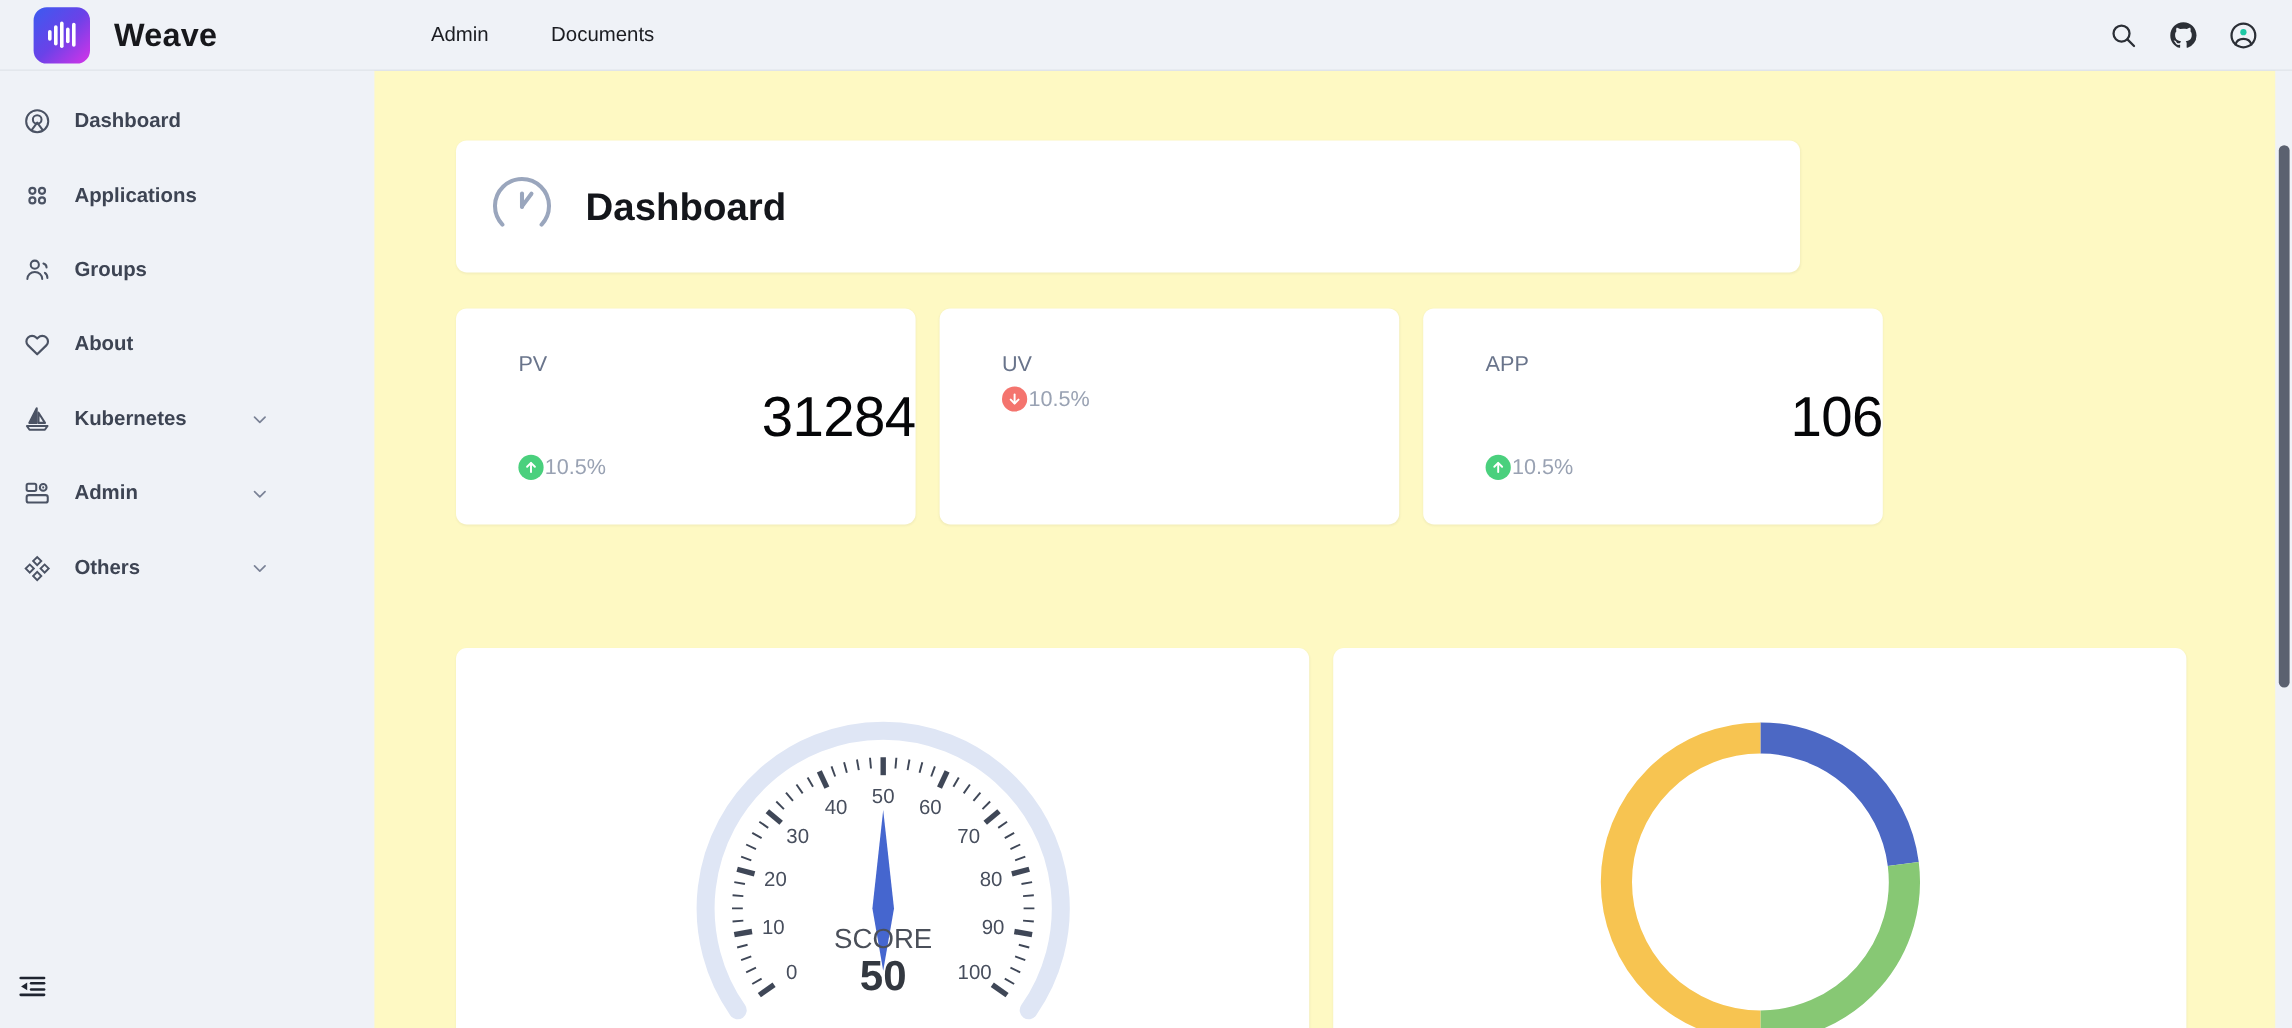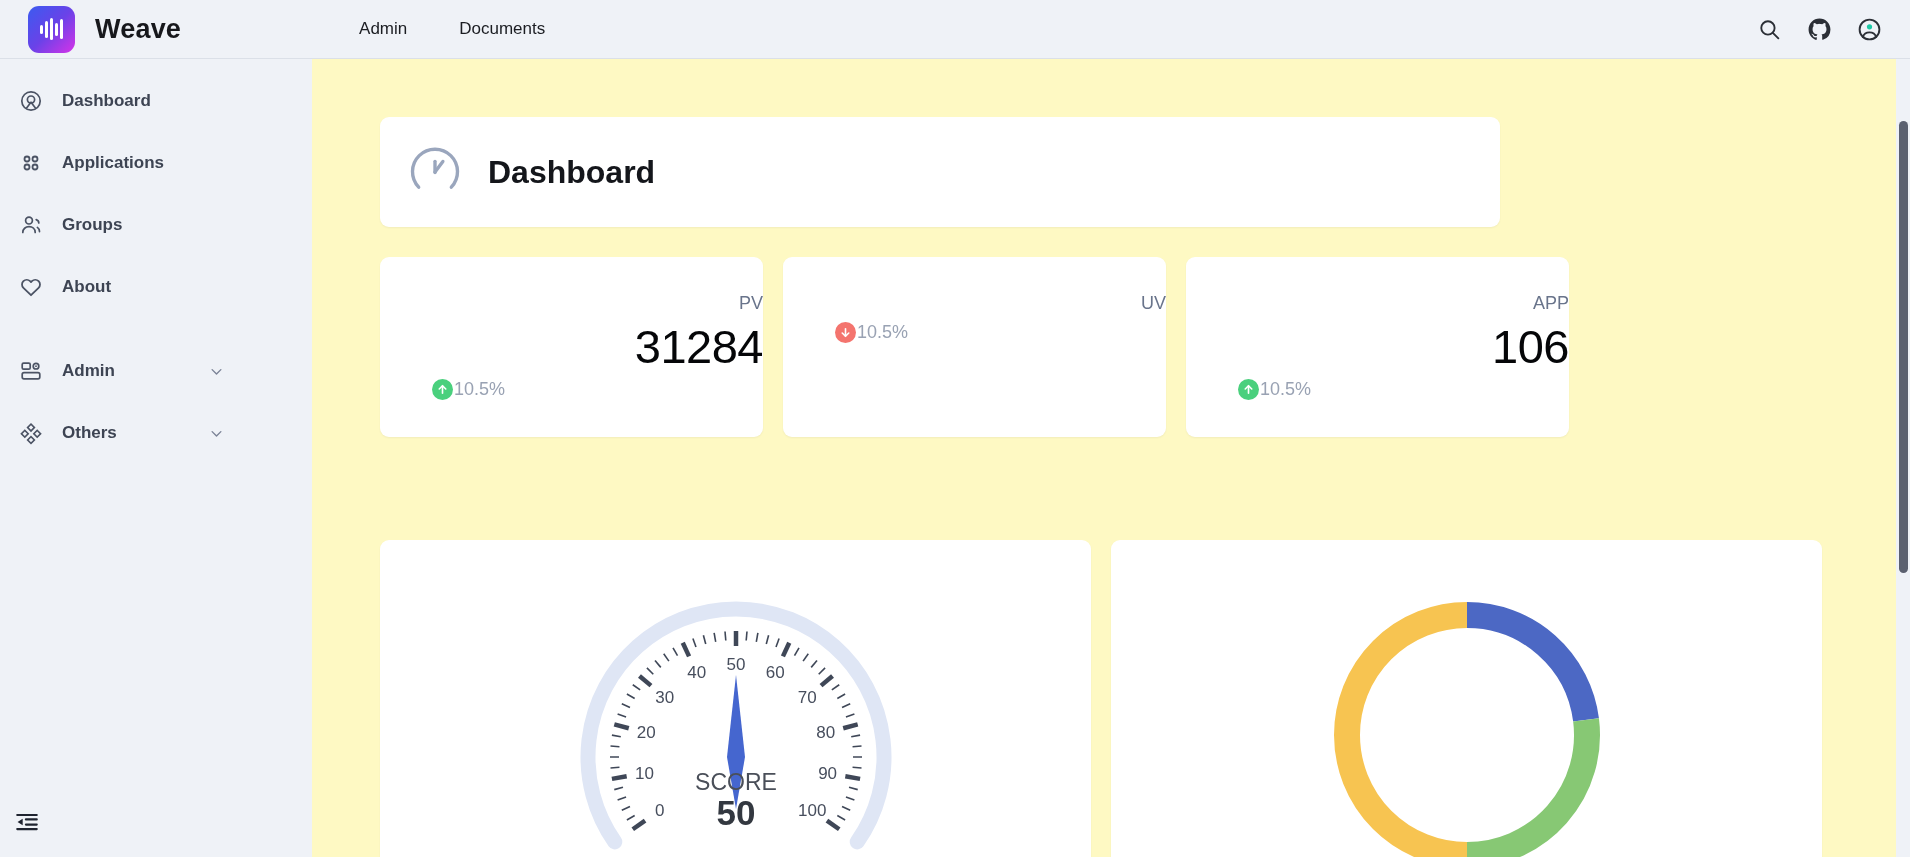--- a/index.html
+++ b/index.html
@@ -92,21 +92,21 @@
   }
   .page-head .gauge-ico {
     margin-left: 28px; width: 54px; height: 54px; color: #9aa6bd;
   }
   .page-head .page-title {
     margin-left: 26px; font-size: 32px; font-weight: 700; color: #14161b;
   }
 
   .stats { position: absolute; left: 68px; top: 198px; display: flex; gap: 20px; }
   .stat-card { width: 383px; height: 180px; padding: 36px 0 0 52px; }
-  .stat-label { font-size: 18px; color: #69748b; font-weight: 400; text-align: right; }
+  .stat-label { font-size: 18px; color: #69748b; font-weight: 400; }
   .stat-value {
     font-size: 47px; color: #050608; font-weight: 400; line-height: 1.05;
     margin-top: 8px; letter-spacing: -0.5px; text-align: right;
   }
   .stat-trend { display: flex; align-items: center; margin-top: 8px; }
   .trend-badge {
     width: 21px; height: 21px; border-radius: 50%;
     display: flex; align-items: center; justify-content: center; flex-shrink: 0;
   }
   .trend-badge svg { width: 13px; height: 13px; color: #fff; }
@@ -215,20 +215,33 @@
     <div class="side-item">
       <span class="s-ico">
         <svg viewBox="0 0 24 24" width="24" height="24" fill="none" stroke="currentColor" stroke-width="1.8">
           <path d="M12 20.2 4.4 12.8a4.6 4.6 0 0 1 0-6.6 4.8 4.8 0 0 1 6.7 0l.9.9.9-.9a4.8 4.8 0 0 1 6.7 0 4.6 4.6 0 0 1 0 6.6z" stroke-linejoin="round"></path>
         </svg>
       </span>
       <span class="s-label">About</span>
     </div>
     <div class="side-spacer"></div>
 
+    <div class="side-item">
+      <span class="s-ico">
+        <svg viewBox="0 0 24 24" width="24" height="24" fill="none" stroke="currentColor" stroke-width="1.7">
+          <path d="M11.6 3.2 5.4 15.4h6.2z" fill="currentColor" stroke-linejoin="round"></path>
+          <path d="M13.1 15.4h5.4L13.1 6.9z" stroke-linejoin="round"></path>
+          <path d="M3.4 18h17.2l-2.2 3.1H5.6z" stroke-linejoin="round"></path>
+        </svg>
+      </span>
+      <span class="s-label">Kubernetes</span>
+      <svg class="s-chev" viewBox="0 0 24 24" fill="none" stroke="currentColor" stroke-width="2.2">
+        <polyline points="5,9 12,16 19,9" stroke-linecap="round" stroke-linejoin="round"></polyline>
+      </svg>
+    </div>
     <div class="side-spacer"></div>
 
     <div class="side-item">
       <span class="s-ico">
         <svg viewBox="0 0 24 24" width="24" height="24" fill="none" stroke="currentColor" stroke-width="1.7">
           <rect x="3.2" y="4.2" width="8" height="6" rx="1.4"></rect>
           <rect x="3.2" y="13.6" width="17.6" height="6.2" rx="1.8"></rect>
           <circle cx="17" cy="7.2" r="2.8"></circle>
           <circle cx="17" cy="7.2" r="0.9" fill="currentColor" stroke="none"></circle>
         </svg>

